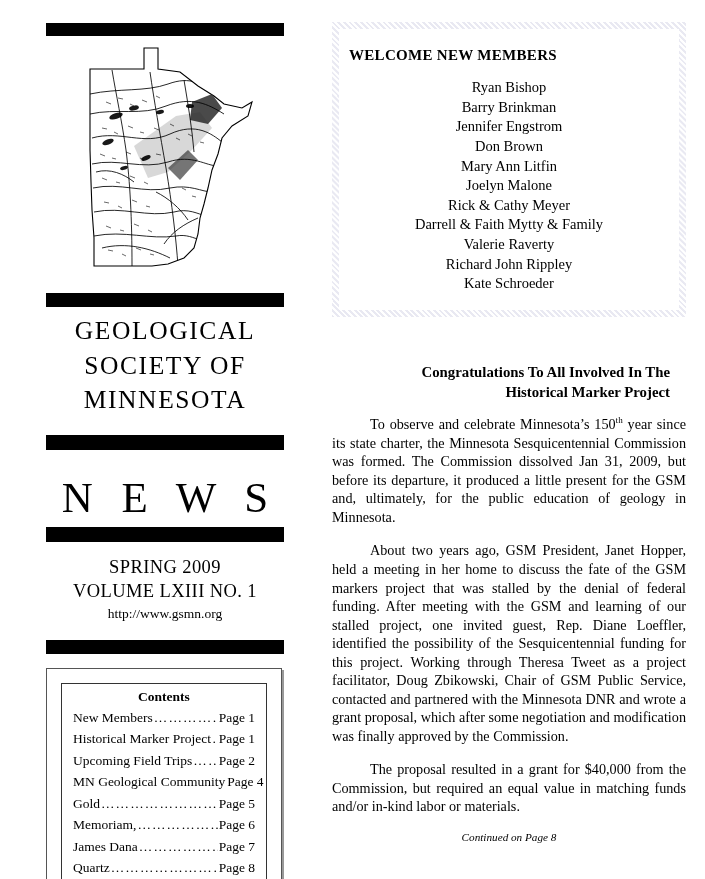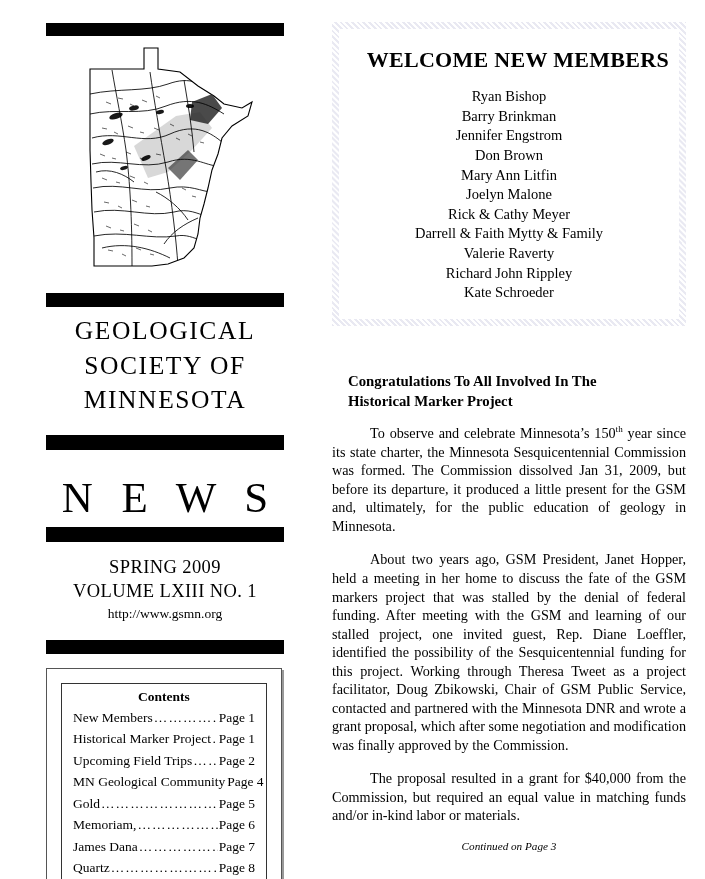--- a/index.html
+++ b/index.html
@@ -137,38 +137,38 @@
     border: 7px solid;
     border-image: repeating-linear-gradient(
         45deg,
         #e9e9f2 0px, #e9e9f2 2px,
         #ffffff 2px, #ffffff 4px
       ) 7 repeat;
     background: #ffffff;
     padding: 14px 10px 16px 10px;
   }
   #welcome-heading {
-    text-align: right;
+    text-align: left;
     font-weight: bold;
-    font-size: 22px;
+    font-size: 15px;
     letter-spacing: 0.3px;
     margin: 4px 0 14px 0;
   }
   .member-name {
     text-align: center;
     font-size: 14.5px;
     line-height: 1.355;
   }
 
   
   #article {
     margin-top: 45px;
   }
   #article-headline {
-    text-align: left;
+    text-align: right;
     font-weight: bold;
     font-size: 14.8px;
     line-height: 1.36;
     margin: 0 16px 13px 16px;
     white-space: pre-line;
   }
   .article-para {
     text-align: justify;
     font-size: 14.2px;
     line-height: 1.305;
@@ -348,15 +348,15 @@
   <div id="article">
     <h2 id="article-headline">Congratulations To All Involved In The
 Historical Marker Project</h2>
 
     <p class="article-para"><span>To observe and celebrate Minnesota’s 150</span><sup>th</sup><span> year since its state charter, the Minnesota Sesquicentennial Commission was formed.  The Commission dissolved Jan 31, 2009, but before its departure, it produced a little present for the GSM and, ultimately, for the public education of geology in Minnesota.</span></p>
 
     <p class="article-para">About two years ago, GSM President, Janet Hopper, held a meeting in her home to discuss the fate of the GSM markers project that was stalled by the denial of federal funding.  After meeting with the GSM and learning of our stalled project, one invited guest, Rep. Diane Loeffler, identified the possibility of the Sesquicentennial funding for this project.   Working through Theresa Tweet as a project facilitator, Doug Zbikowski, Chair of GSM Public Service, contacted and partnered with the Minnesota DNR and wrote a grant proposal, which after some negotiation and modification was finally approved by the Commission.</p>
 
     <p class="article-para">The proposal resulted in a grant for $40,000 from the Commission, but required an equal value in matching funds and/or in-kind labor or materials.</p>
 
-    <div id="article-continued">Continued on Page 3</div>
+    <div id="article-continued">Continued on Page 8</div>
   </div>
 </div>
 
 </body></html>

